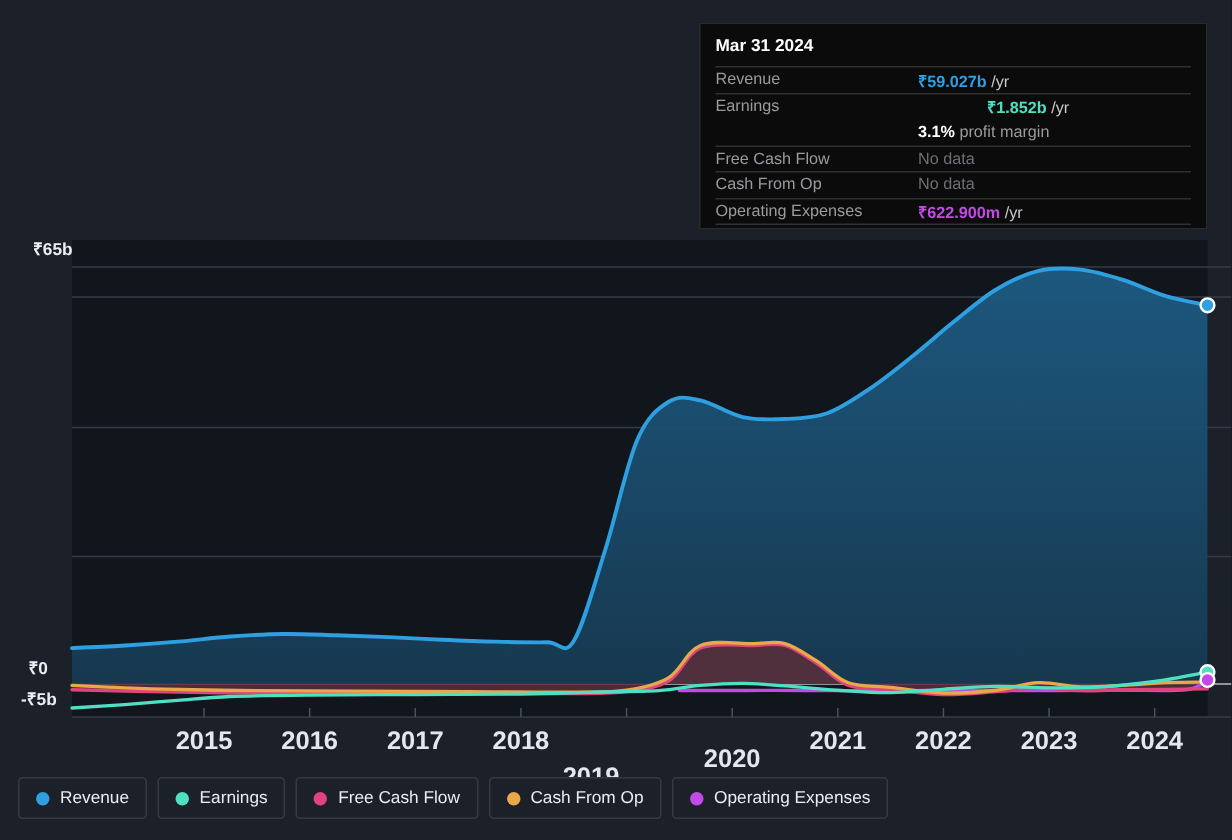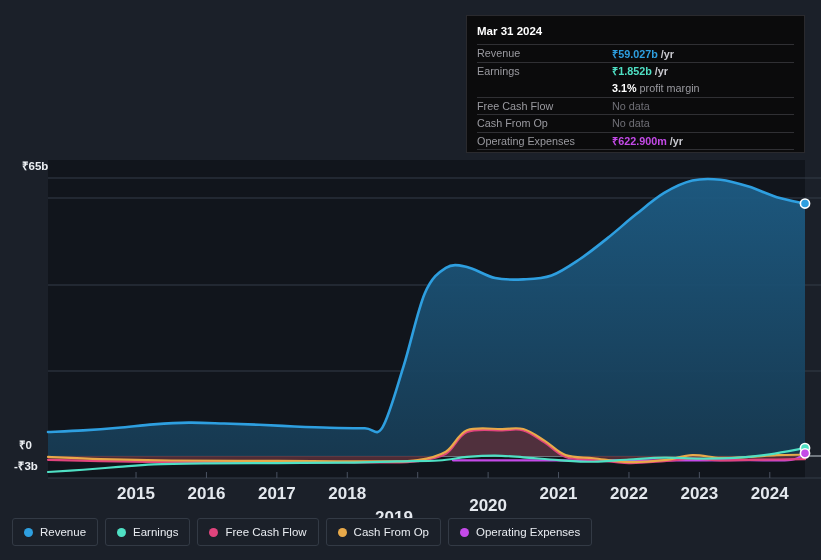--- a/index.html
+++ b/index.html
@@ -39,21 +39,21 @@
     color:#ffffff; font-size:11.5px; font-weight:700; padding:1px 0 7px 0;
   }
   .tt-row {
     display:flex; align-items:center; border-top:1px solid #303034;
     height:17.5px; font-size:10.8px;
   }
   .tt-row.noborder { border-top:none; }
   .tt-label { color:#9a9aa0; width:135px; flex:none; }
   .tt-val { white-space:nowrap; }
   .tt-val b { font-weight:700; }
-  .tt-unit { color:#c9c9cf; font-weight:700; }
+  .tt-unit { color:#c9c9cf; font-weight:400; }
   .tt-nodata { color:#6f6f76; }
   .tt-margin-num { color:#ffffff; font-weight:700; }
   .tt-margin-txt { color:#9a9aa0; font-weight:400;text-align:center; }
 
   
   .legend {
     position:absolute; left:12px; top:518px; display:flex; gap:7px;
   }
   .legend-item {
     display:flex; align-items:center; gap:7px;
@@ -102,21 +102,21 @@
         <path d="M 48.00 472.00 C 53.87 471.63, 71.47 470.61, 83.21 469.76 C 94.95 468.91, 106.68 467.79, 118.42 466.88 C 130.16 465.97, 138.96 464.91, 153.63 464.32 C 168.30 463.73, 185.90 463.57, 206.44 463.36 C 226.98 463.15, 253.39 463.15, 276.86 463.04 C 300.33 462.93, 327.33 462.99, 347.28 462.72 C 367.23 462.45, 381.31 461.81, 396.57 461.44 C 411.83 461.07, 427.09 461.23, 438.82 460.48 C 450.56 459.73, 457.60 457.78, 466.99 456.96 C 476.38 456.14, 485.77 455.52, 495.16 455.57 C 504.55 455.63, 512.76 456.52, 523.33 457.28 C 533.89 458.04, 546.80 459.41, 558.53 460.16 C 570.27 460.91, 582.01 461.87, 593.74 461.76 C 605.48 461.65, 617.22 460.21, 628.95 459.52 C 640.69 458.83, 652.43 457.76, 664.16 457.60 C 675.90 457.44, 687.64 458.51, 699.37 458.56 C 711.11 458.61, 722.84 458.63, 734.58 457.92 C 746.32 457.21, 758.05 455.93, 769.79 454.29 C 781.53 452.65, 799.13 449.11, 805.00 448.08" fill="none" stroke="#4fe0c4" stroke-width="2.2" stroke-linecap="round" stroke-linejoin="round"></path>
         <path d="M 48.00 432.05 C 53.87 431.76, 71.47 431.05, 83.21 430.34 C 94.95 429.63, 106.68 428.77, 118.42 427.77 C 130.16 426.77, 141.89 425.21, 153.63 424.35 C 165.36 423.50, 177.10 422.78, 188.84 422.64 C 200.57 422.50, 212.31 423.14, 224.05 423.50 C 235.78 423.85, 247.52 424.28, 259.26 424.78 C 270.99 425.28, 282.73 425.99, 294.47 426.49 C 306.20 426.99, 317.94 427.49, 329.67 427.77 C 341.41 428.06, 356.08 428.27, 364.88 428.20 C 373.69 428.13, 376.03 437.68, 382.49 427.34 C 388.94 417.01, 396.57 388.50, 403.61 366.18 C 410.66 343.87, 417.70 309.87, 424.74 293.48 C 431.78 277.08, 438.82 272.23, 445.87 267.82 C 452.91 263.40, 458.78 265.25, 466.99 266.96 C 475.21 268.67, 485.77 276.01, 495.16 278.08 C 504.55 280.15, 513.94 279.79, 523.33 279.36 C 532.71 278.94, 542.10 278.86, 551.49 275.51 C 560.88 272.16, 570.27 265.53, 579.66 259.26 C 589.05 252.99, 598.44 245.36, 607.83 237.88 C 617.22 230.39, 626.61 221.84, 636.00 214.35 C 645.38 206.87, 654.77 198.60, 664.16 192.97 C 673.55 187.34, 682.94 182.78, 692.33 180.57 C 701.72 178.36, 711.11 178.71, 720.50 179.71 C 729.89 180.71, 739.28 183.63, 748.67 186.55 C 758.05 189.48, 767.44 194.41, 776.83 197.25 C 786.22 200.08, 800.31 202.50, 805.00 203.55" fill="none" stroke="#2e9fe0" stroke-width="2.6" stroke-linecap="round" stroke-linejoin="round"></path>
         <circle cx="805" cy="203.54606153846154" r="4.6" fill="#2e9fe0" stroke="#ffffff" stroke-width="1.6"></circle>
         <circle cx="805" cy="448.07913846153843" r="4.6" fill="#4fe0c4" stroke="#ffffff" stroke-width="1.6"></circle>
         <circle cx="805" cy="453.3359046153846" r="4.6" fill="#c44ae8" stroke="#ffffff" stroke-width="1.6"></circle>
       </svg>
   </div>
 
   <div class="ylab ylab-top">₹65b</div>
   <div class="ylab ylab-zero">₹0</div>
-  <div class="ylab ylab-neg">-₹3b</div>
+  <div class="ylab ylab-neg">-₹5b</div>
 
   <div id="xlabels">
       <div class="xlab" style="left: 136.023px;">2015</div>
       <div class="xlab" style="left: 206.442px;">2016</div>
       <div class="xlab" style="left: 276.86px;">2017</div>
       <div class="xlab" style="left: 347.279px;">2018</div>
       <div class="xlab" style="left: 394px; margin-top: 24px;">2019</div>
       <div class="xlab" style="left: 488.116px; margin-top: 12px;">2020</div>
       <div class="xlab" style="left: 558.535px;">2021</div>
       <div class="xlab" style="left: 628.953px;">2022</div>
@@ -126,21 +126,21 @@
 
   <div class="tooltip">
     <div class="tt-title">Mar 31 2024</div>
     <div id="tt-body">
         <div class="tt-row">
           <div class="tt-label">Revenue</div>
           <div class="tt-val"><b style="color: rgb(46, 159, 224);">₹59.027b</b><span class="tt-unit"> /yr</span></div>
         </div>
         <div class="tt-row">
           <div class="tt-label">Earnings</div>
-          <div class="tt-val"><b style="color: rgb(79, 224, 196);">₹1.852b</b><span class="tt-unit"> /yr</span></div>
+          <div class="tt-val"><b style="color: rgb(79, 224, 196); margin-left: 46px;">₹1.852b</b><span class="tt-unit"> /yr</span></div>
         </div>
         <div class="tt-row noborder">
           <div class="tt-label"></div>
           <div class="tt-val"><span class="tt-margin-num">3.1%</span><span class="tt-margin-txt"> profit margin</span></div>
         </div>
         <div class="tt-row">
           <div class="tt-label">Free Cash Flow</div>
           <div class="tt-val"><span class="tt-nodata">No data</span></div>
         </div>
         <div class="tt-row">

